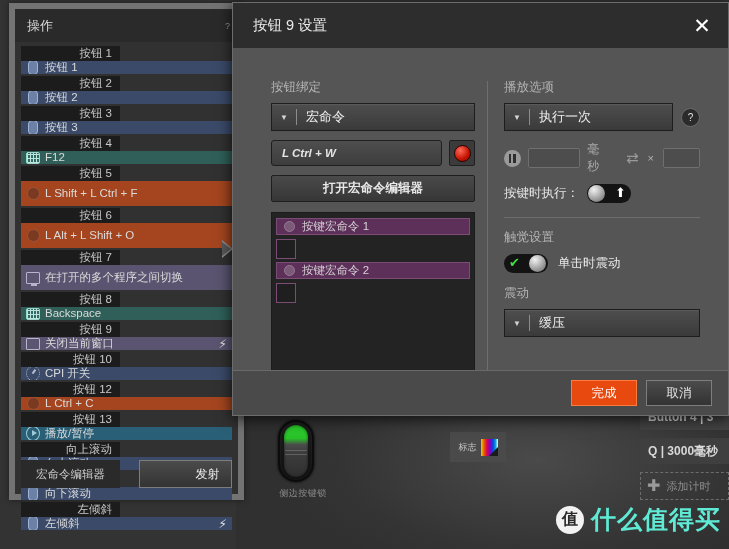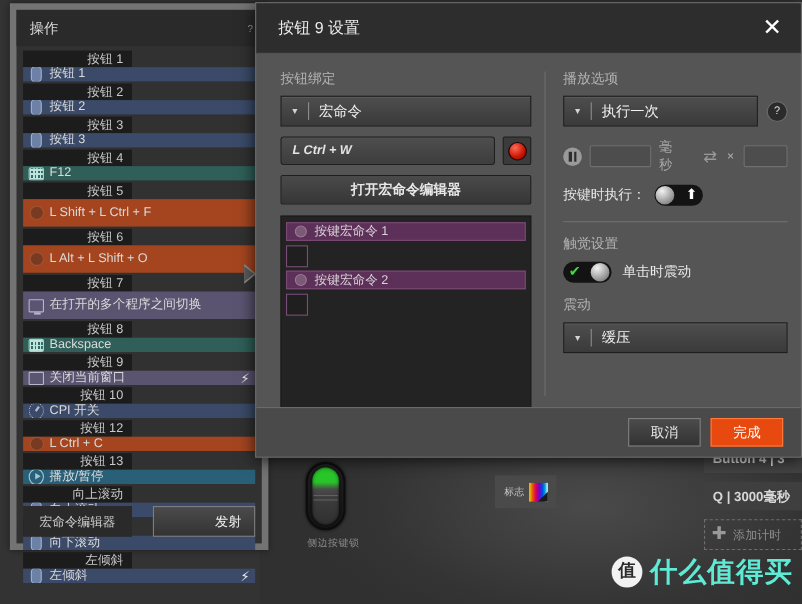--- a/index.html
+++ b/index.html
@@ -142,21 +142,21 @@
   }
   .modal-head{
     height:45px;background:#2d2d2d;display:flex;align-items:center;padding:0 10px 0 20px;
     border-bottom:1px solid #555;
   }
   .modal-title{flex:1;font-size:14.5px;color:#ececec;}
   .modal-close{
     width:32px;height:32px;display:flex;align-items:center;justify-content:center;
     color:#ffffff;font-size:21px;line-height:1;font-weight:bold;cursor:pointer;
   }
-  .modal-body{display:flex;height:321px;padding:0;}
+  .modal-body{display:flex;height:321px;padding:16px;}
   .col-left{width:262px;padding:14px 12px 0 22px;box-sizing:border-box;}
   .col-div{width:1px;background:#6e6e6e;margin:16px 0 10px 0;}
   .col-right{flex:1;padding:14px 12px 0 16px;box-sizing:border-box;position:relative;}
 
   .sec-label{font-size:12.5px;color:#b3b3b3;margin-bottom:7px;}
   .sel{
     height:28px;background:linear-gradient(180deg,#4e4e4e,#3a3a3a);
     border:1px solid #1d1d1d;display:flex;align-items:center;box-sizing:border-box;
     box-shadow:inset 0 1px 0 rgba(255,255,255,.07);
   }
@@ -518,17 +518,17 @@
         <div class="sec-label" style="margin-top:12px">震动</div>
         <div class="sel">
           <div class="caret">▼</div>
           <div class="vdiv"></div>
           <div class="val">缓压</div>
         </div>
       </div>
     </div>
 
     <div class="modal-foot">
+      <div class="btn confirm">完成</div>
       <div class="btn cancel">取消</div>
-      <div class="btn confirm">完成</div>
     </div>
   </div>
 </div>
 
 </body></html>

